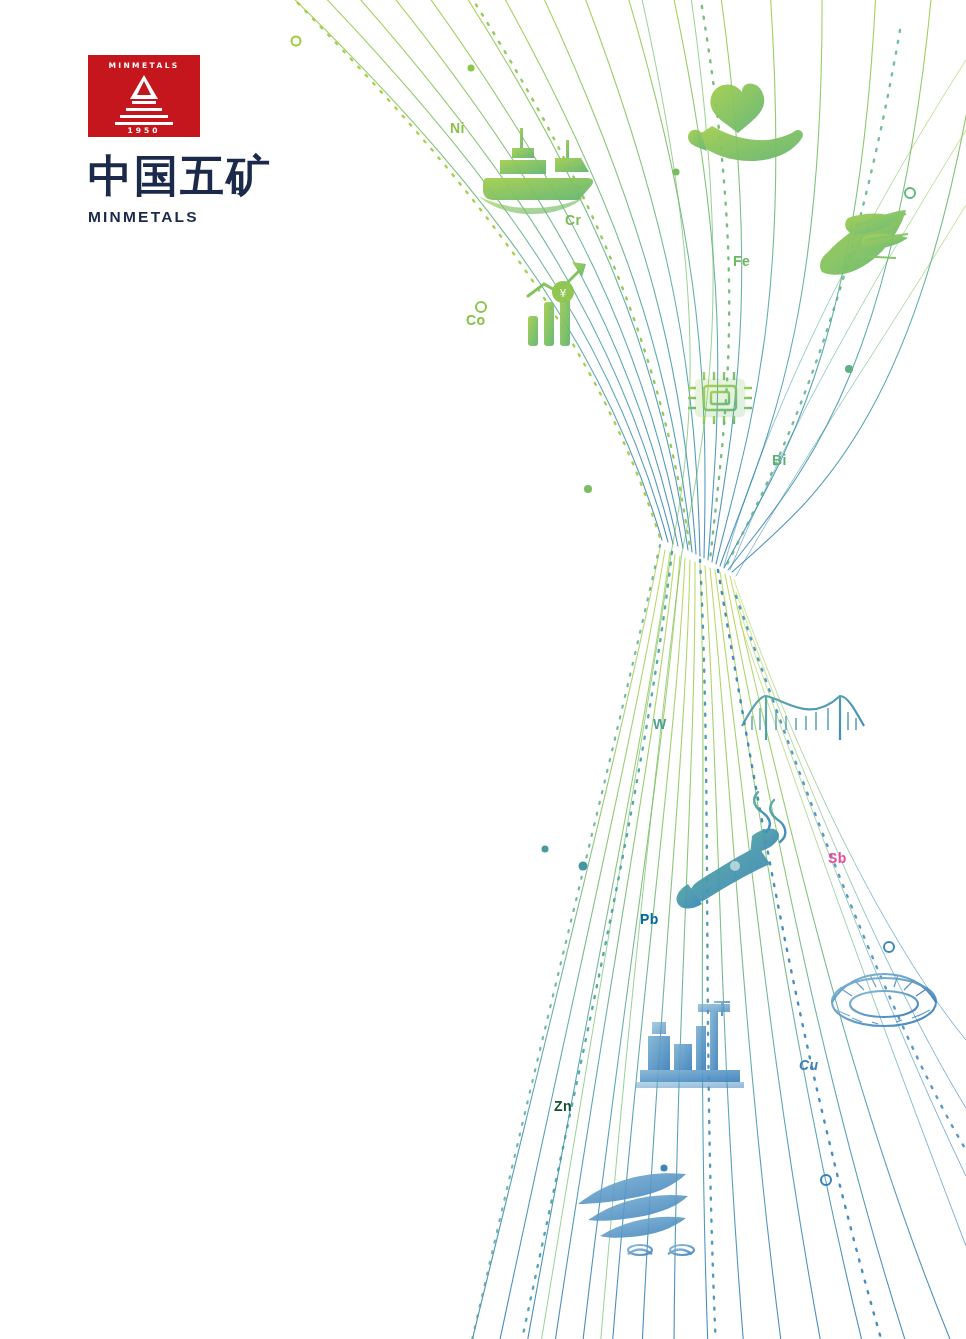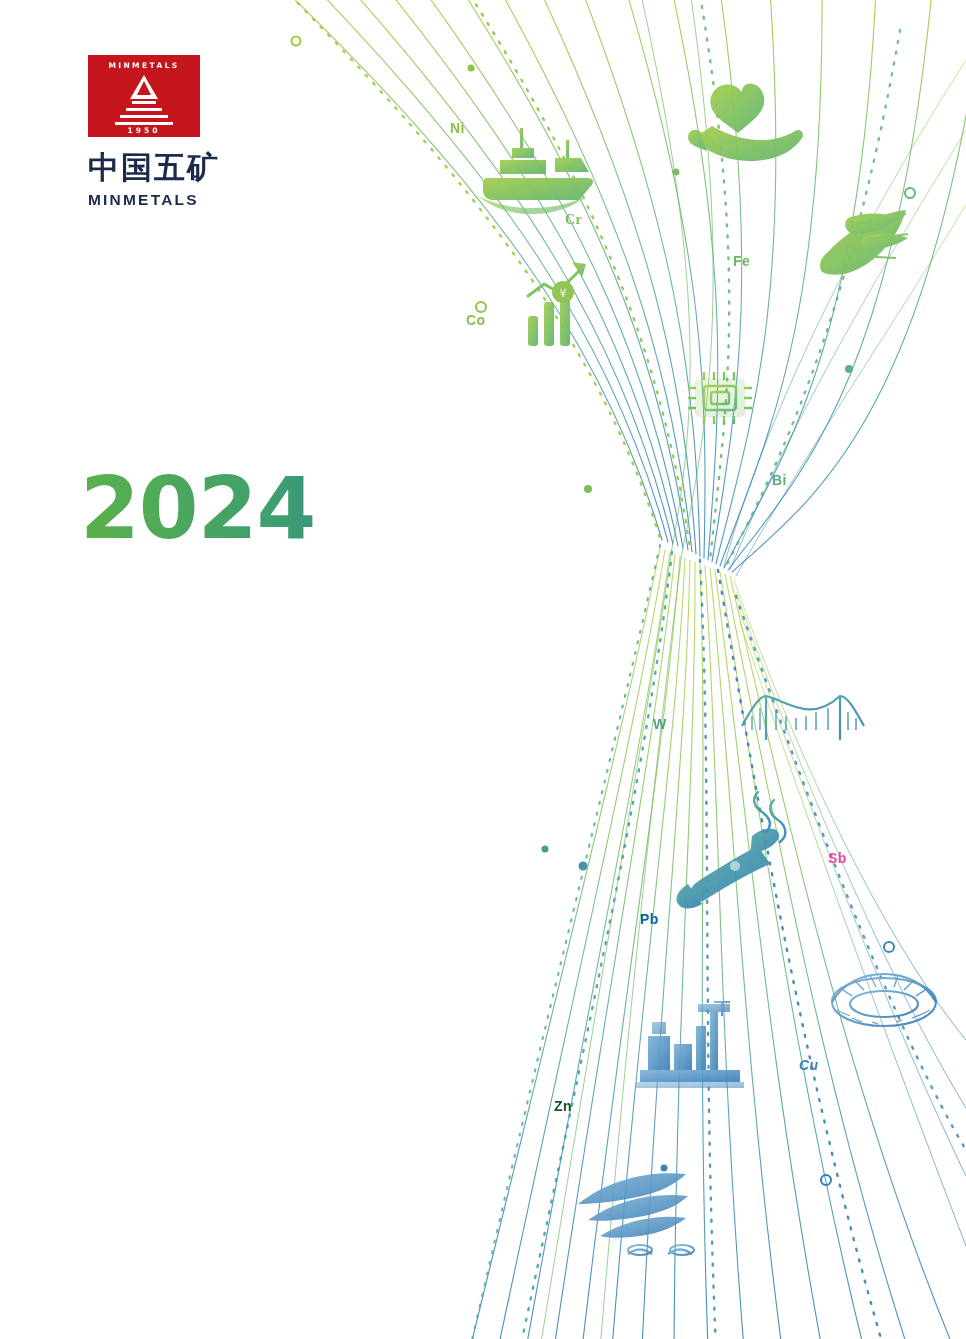--- a/index.html
+++ b/index.html
@@ -39,21 +39,21 @@
     margin-left: 36px;
   }
   .logo-mark {
     width: 112px;
     height: 82px;
     position: relative;
   }
   .logo-mark svg { display:block; }
   .logo-cn {
     margin-top: 10px;
-    font-size: 31px;
+    font-size: 44px;
     font-weight: bold;
     letter-spacing: 2px;
     color: #1b2a4a;
     font-family: "DejaVu Sans", "Liberation Sans", sans-serif;
   }
   .logo-en {
     margin-top: 2px;
     font-size: 15.5px;
     font-weight: bold;
     letter-spacing: 2.2px;
@@ -340,29 +340,28 @@
         <g fill="#c4161c">
           <path d="M56 26 L63 40 H49 Z"></path>
         </g>
       </svg>
     </div>
     <div class="logo-cn">中国五矿</div>
     <div class="logo-en">MINMETALS</div>
   </div>
 
   <div class="title-block">
-    <div class="year">2024</div>
   </div>
 
   <div>
     <span class="el-label" style="left:450px; top:120px; color:#8cc04a;">Ni</span>
-    <span class="el-label" style="left:565px; top:212px; color:#7dbb55;font-family:Liberation Serif, serif;">Cr</span>
+    <span class="el-label" style="left:565px; top:212px; color:#7dbb55;">Cr</span>
     <span class="el-label" style="left:705px; top:253px; color:#6fb762;margin-left:28px;">Fe</span>
     <span class="el-label" style="left:466px; top:312px; color:#88c04c;">Co</span>
-    <span class="el-label" style="left:772px; top:472px; color:#5aae7a;">Bi</span>
+    <span class="el-label" style="left:772px; top:452px; color:#5aae7a;">Bi</span>
     <span class="el-label" style="left:653px; top:716px; color:#4f9f95;">W</span>
     <span class="el-label" style="left:828px; top:850px; color:#ec4899;">Sb</span>
     <span class="el-label" style="left:640px; top:911px; color:#0369a1;">Pb</span>
     <span class="el-label" style="left:799px; top:1057px; color:#3b80b6;font-style:italic;">Cu</span>
     <span class="el-label" style="left:554px; top:1098px; color:#14532d;">Zn</span>
   </div>
 
 </div>
 
 </body></html>

